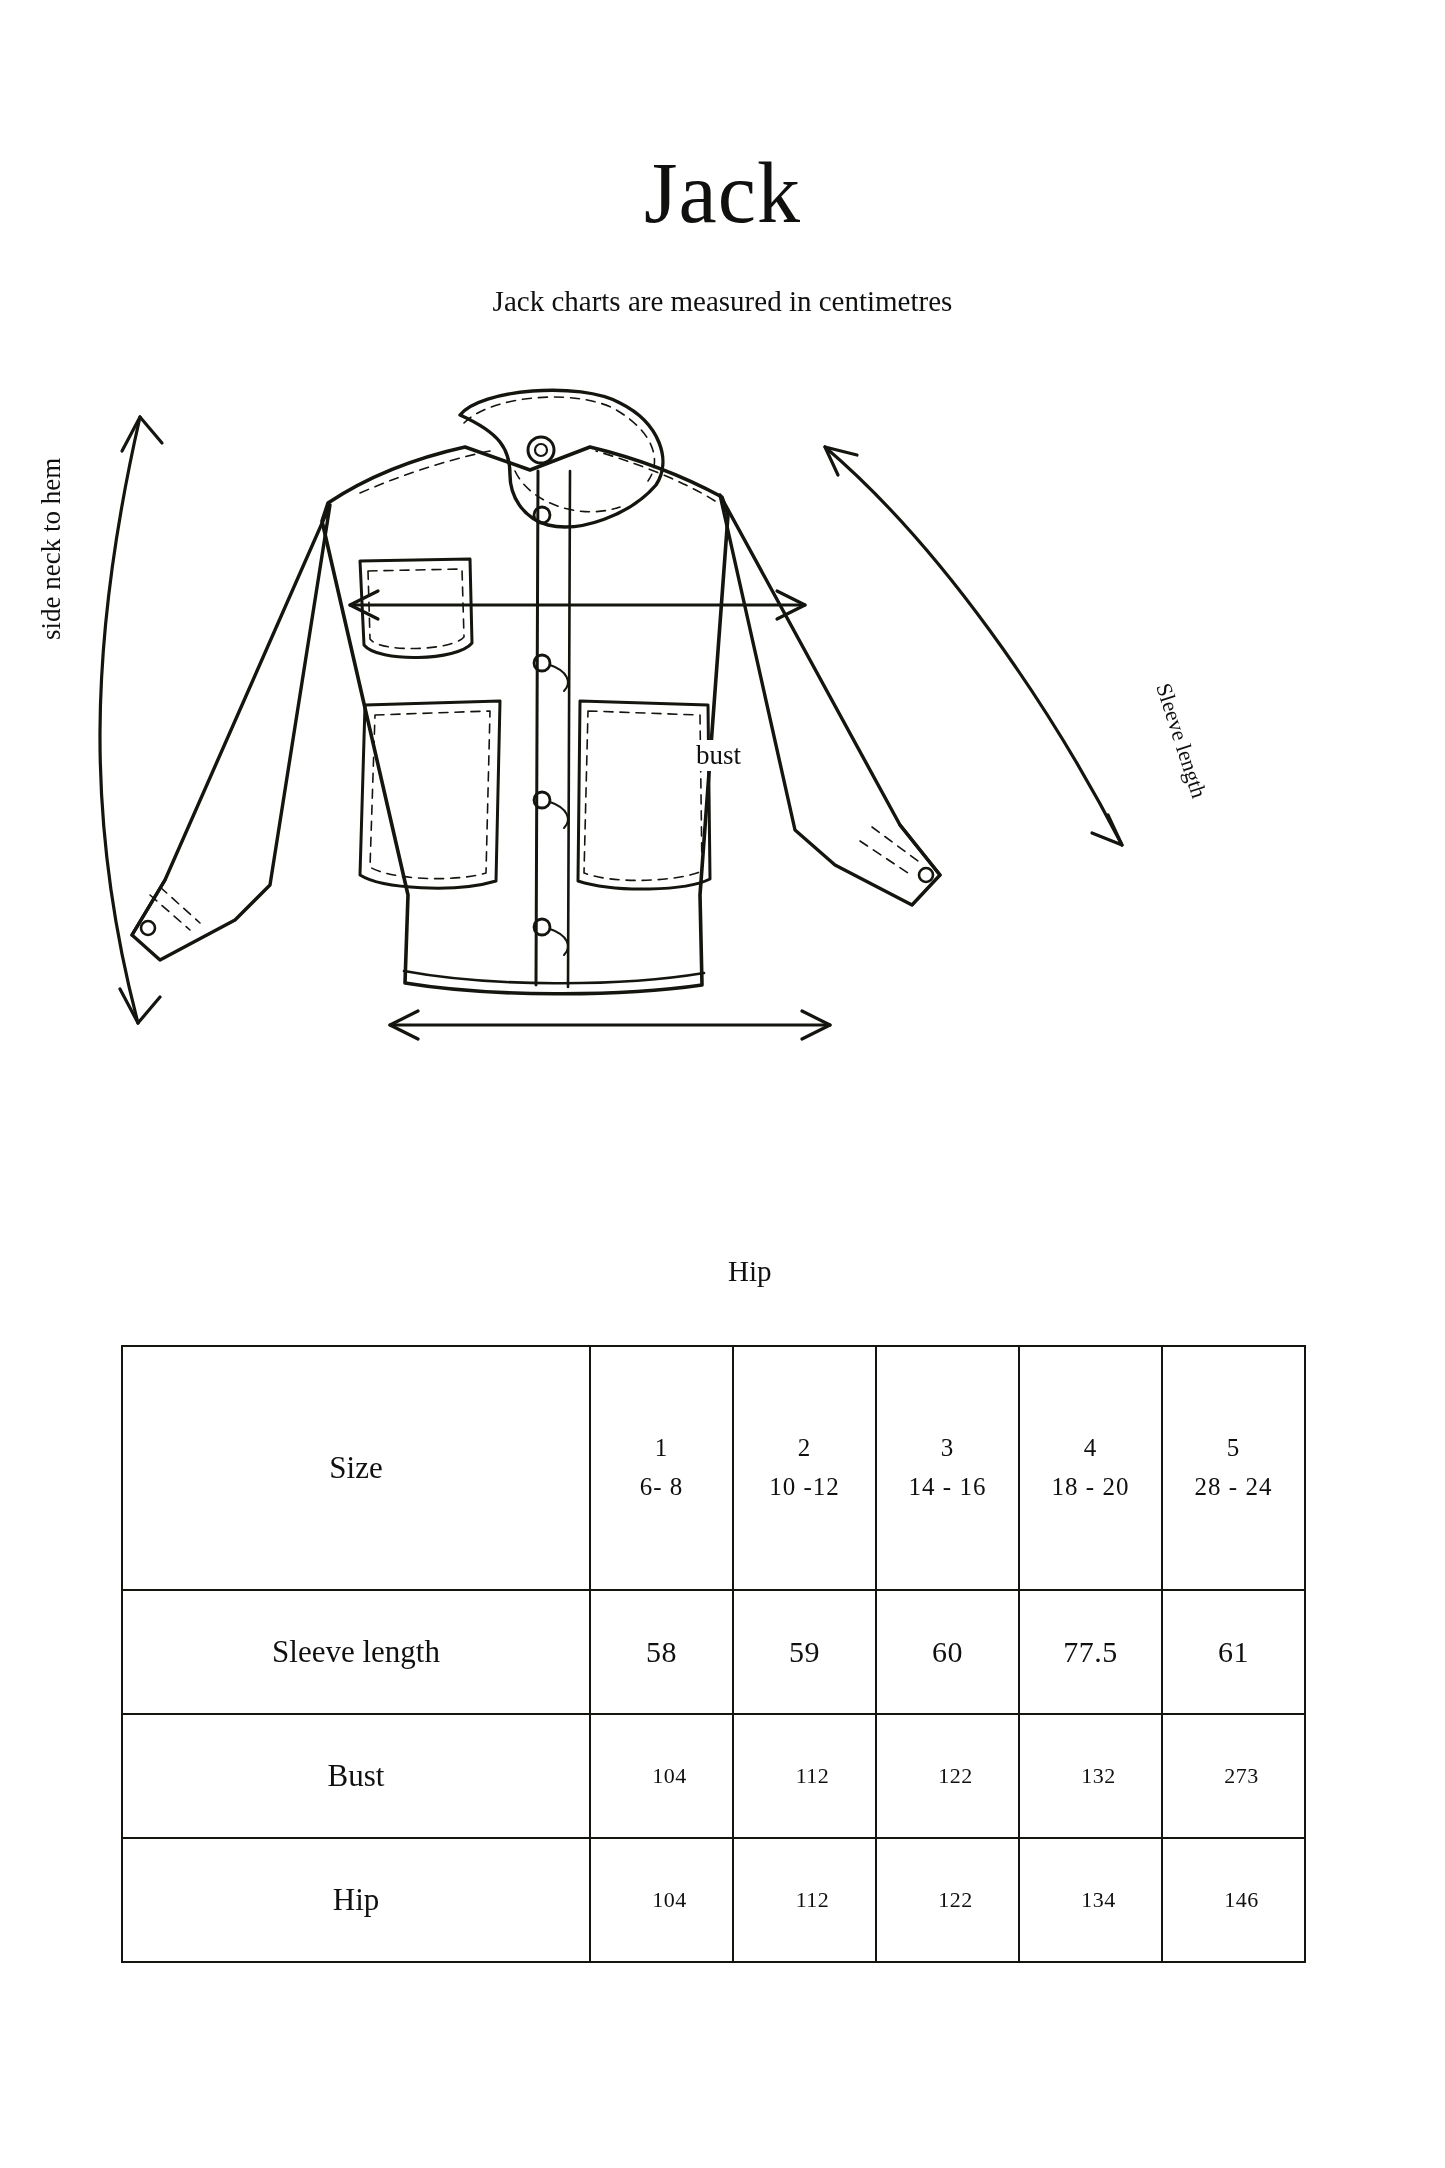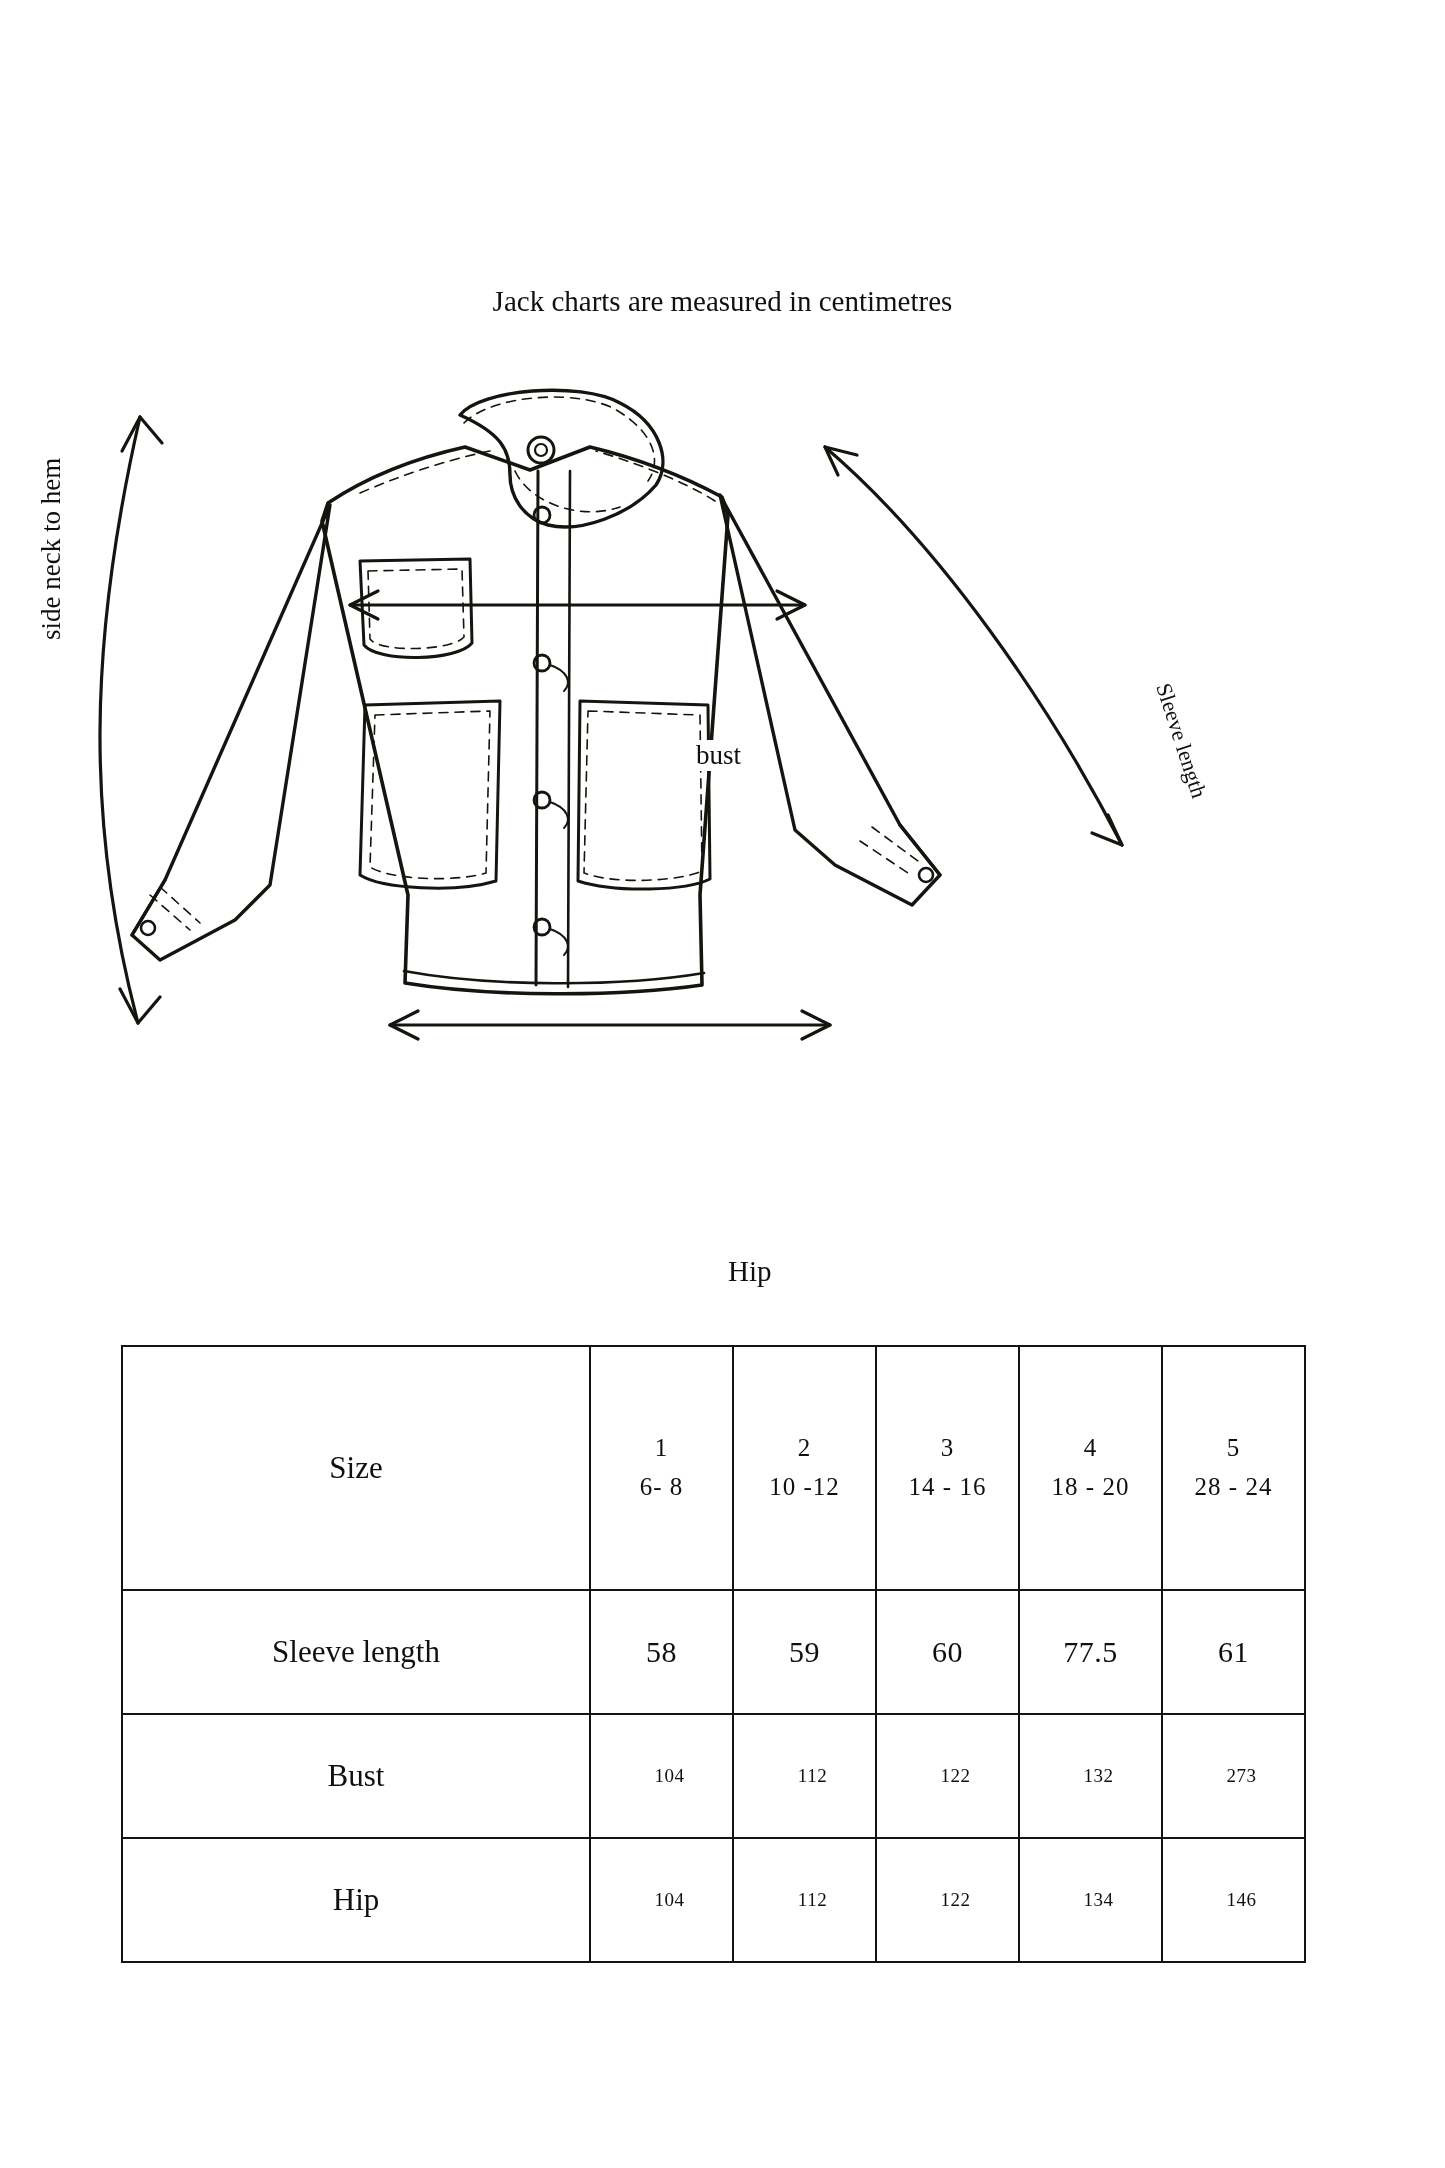--- a/index.html
+++ b/index.html
@@ -130,29 +130,30 @@
 
   .rowlabel {
     font-size: 31px;
     line-height: 1.35;
   }
   .rowval {
     font-size: 30px;
     letter-spacing: 0.5px;
   }
   .rowval.small {
-    font-size: 19px;
+    font-size: 22px;
     padding-left: 20px;
   }
 </style>
 </head>
 <body>
 
 <div class="page">
 
+  <div class="title">Jack</div>
   <div class="subtitle">Jack charts are measured in centimetres</div>
 
   <div class="illustration">
     <svg viewBox="0 0 1325 950" xmlns="http://www.w3.org/2000/svg" fill="none" stroke="#15150f" stroke-width="3.2" stroke-linecap="round" stroke-linejoin="round">
 
       <path d="M270 130 L105 505 L72 560 L100 585 L175 545 L210 510 Z" stroke-width="3.4"></path>
       <path d="M105 505 L72 560" stroke-width="3.4"></path>
       <path d="M90 520 L130 555" stroke-width="1.6" stroke-dasharray="9 7"></path>
       <path d="M100 512 L140 548" stroke-width="1.6" stroke-dasharray="9 7"></path>
       <circle cx="88" cy="553" r="7" stroke-width="2.6"></circle>

